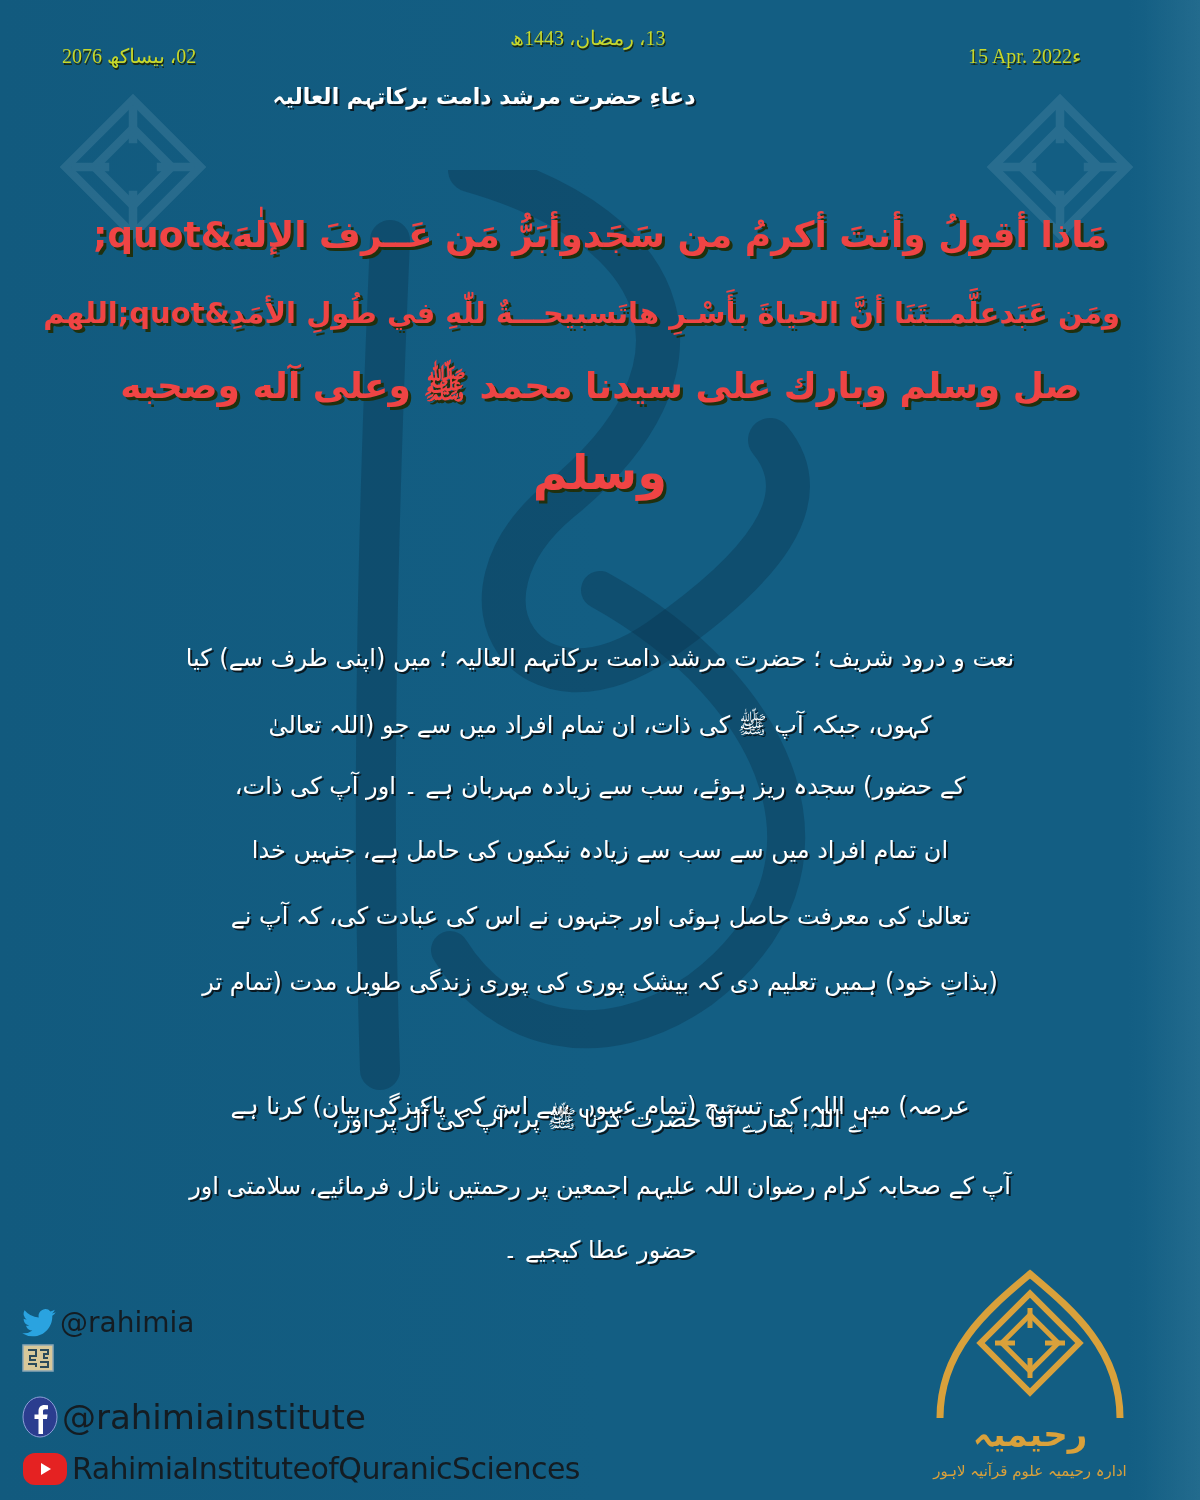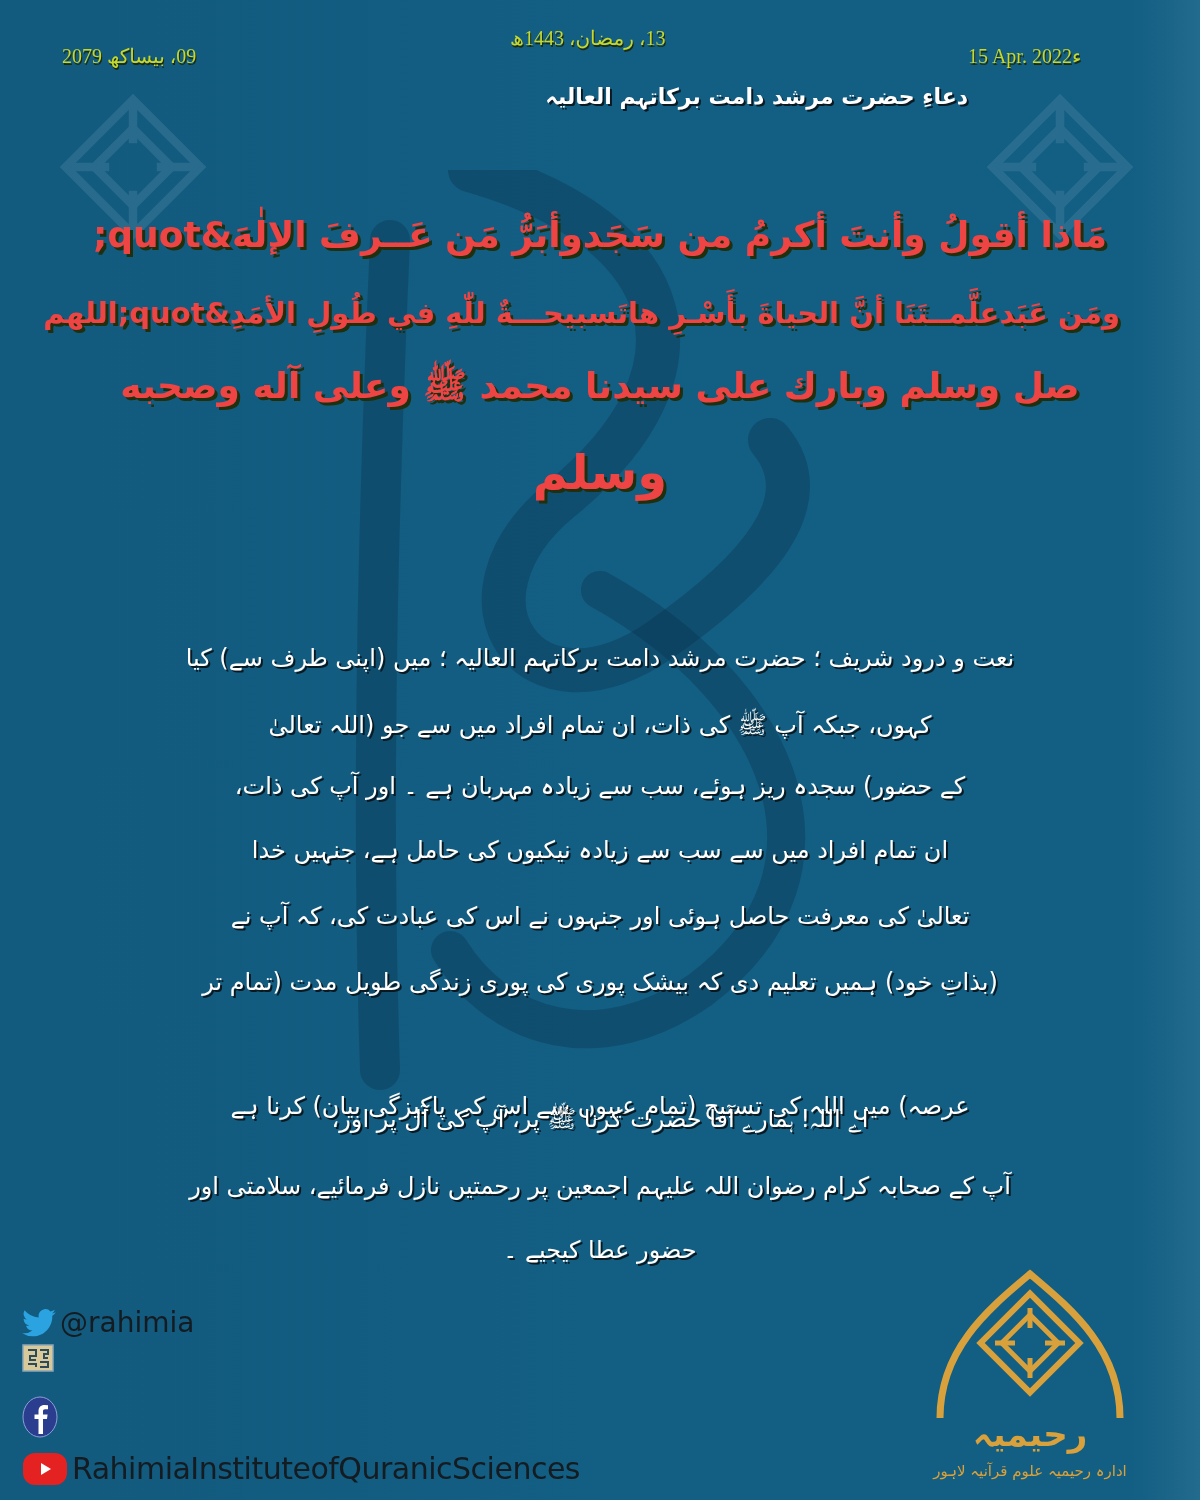--- a/index.html
+++ b/index.html
@@ -34,20 +34,21 @@
       color: #c6d82c;
       text-shadow: 1px 2px 0 #1b2a12;
       white-space: nowrap;
     }
     .date-right { top: 44px; left: 968px; }
     .date-center { top: 26px; left: 510px; direction: rtl; }
     .date-left { top: 44px; left: 62px; direction: rtl; }
     .heading {
       position: absolute;
       top: 84px; left: 0; width: 968px;
+      text-align: center;
       direction: rtl;
       font-family: "DejaVu Sans", sans-serif;
       font-weight: bold;
       font-size: 22px;
       color: #ffffff;
       text-shadow: 2px 2px 0 #0b1a22;
     }
     .arabic {
       position: absolute;
       left: 80px; width: 1040px;
@@ -114,21 +115,21 @@
 <svg class="knot" style="left:975px;top:82px;" viewBox="0 0 100 100">
   <g fill="none" stroke="#b8d4e2" stroke-width="5">
     <rect x="22" y="22" width="56" height="56" transform="rotate(45 50 50)"></rect>
     <rect x="34" y="34" width="32" height="32" transform="rotate(45 50 50)"></rect>
     <path d="M50 14 L50 36 M50 64 L50 86 M14 50 L36 50 M64 50 L86 50"></path>
   </g>
 </svg>
 
 <div class="date date-right">15 Apr. 2022ء</div>
 <div class="date date-center">13، رمضان، 1443ھ</div>
-<div class="date date-left">09، بیساکھ 2079</div>
+<div class="date date-left">02، بیساکھ 2076</div>
 
 <div class="heading">دعاءِ حضرت مرشد دامت برکاتہم العالیہ</div>
 
 <div class="arabic ar-line1">مَاذا أقولُ وأنتَ أكرمُ من سَجَدوأبَرُّ مَن عَــرفَ الإلٰهَ&amp;quot;</div>
 <div class="arabic ar-line2">ومَن عَبَدعلَّمــتَنَا أنَّ الحياةَ بأَسْـرِ هاتَسبيحـــةٌ للّٰهِ في طُولِ الأمَدِ&amp;quot;اللهم</div>
 <div class="arabic ar-line3">صل وسلم وبارك على سيدنا محمد ﷺ وعلى آله وصحبه</div>
 <div class="arabic ar-line4">وسلم</div>
 
 <div class="urdu" style="top:596px;">نعت و درود شریف ؛ حضرت مرشد دامت برکاتہم العالیہ             ؛ میں (اپنی طرف سے) کیا</div>
 <div class="urdu" style="top:662px;">کہوں، جبکہ آپ ﷺ کی ذات، ان تمام افراد میں سے جو (اللہ تعالیٰ</div>
@@ -159,20 +160,21 @@
   </span>
 </div>
 
 <div class="social s-fb">
   <span class="ic">
     <svg width="36" height="42" viewBox="0 0 36 42">
         <ellipse cx="18" cy="21" rx="17" ry="20" fill="#2b3d8f" stroke="#8ea0d8" stroke-width="1"></ellipse>
         <path d="M21 38V23h4l.6-4.5H21v-3c0-1.3.4-2.2 2.2-2.2H26V9.3a31 31 0 0 0-3.6-.2c-3.5 0-5.9 2.2-5.9 6.1v3.3h-4V23h4v15z" fill="#ffffff"></path>
       </svg>
   </span>
+  <span>@rahimiainstitute</span>
 </div>
 
 <div class="social s-yt">
   <span class="ic">
     <svg width="46" height="34" viewBox="0 0 46 34">
         <rect x="1" y="1" width="44" height="32" rx="12" fill="#e52222"></rect>
         <path d="M19 11 L29 17 L19 23 Z" fill="#ffffff"></path>
       </svg>
   </span>
   <span>RahimiaInstituteofQuranicSciences</span>

